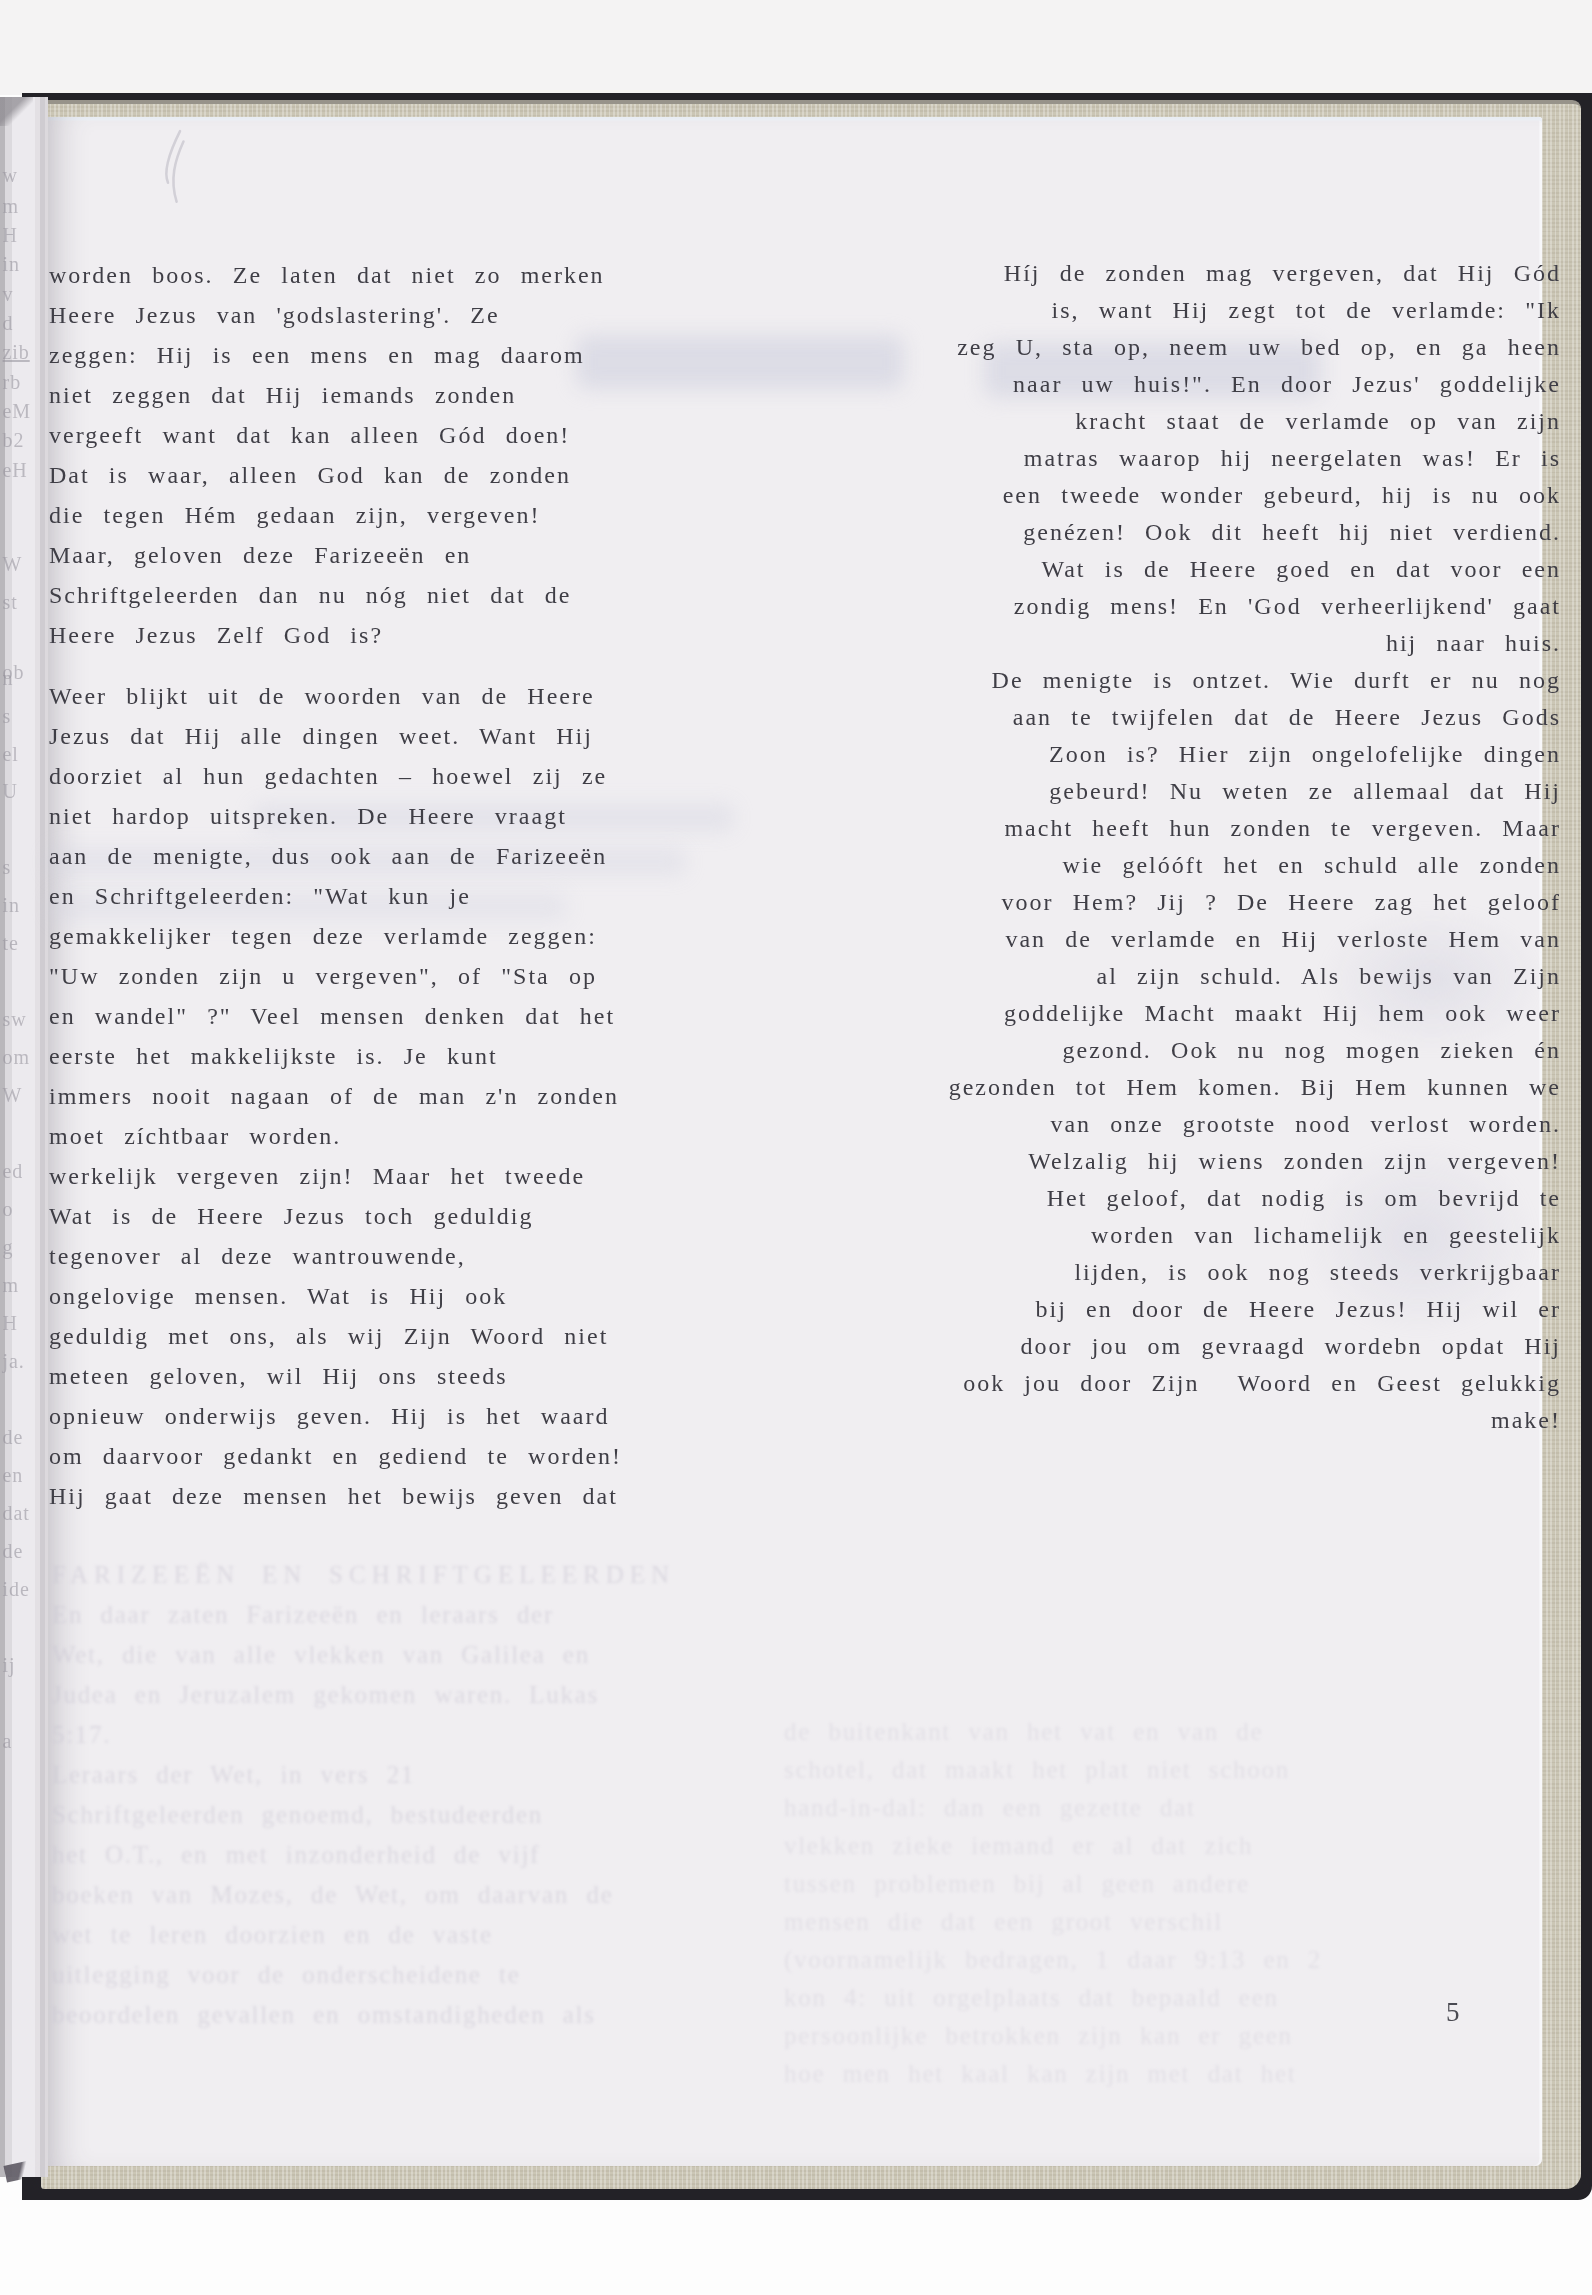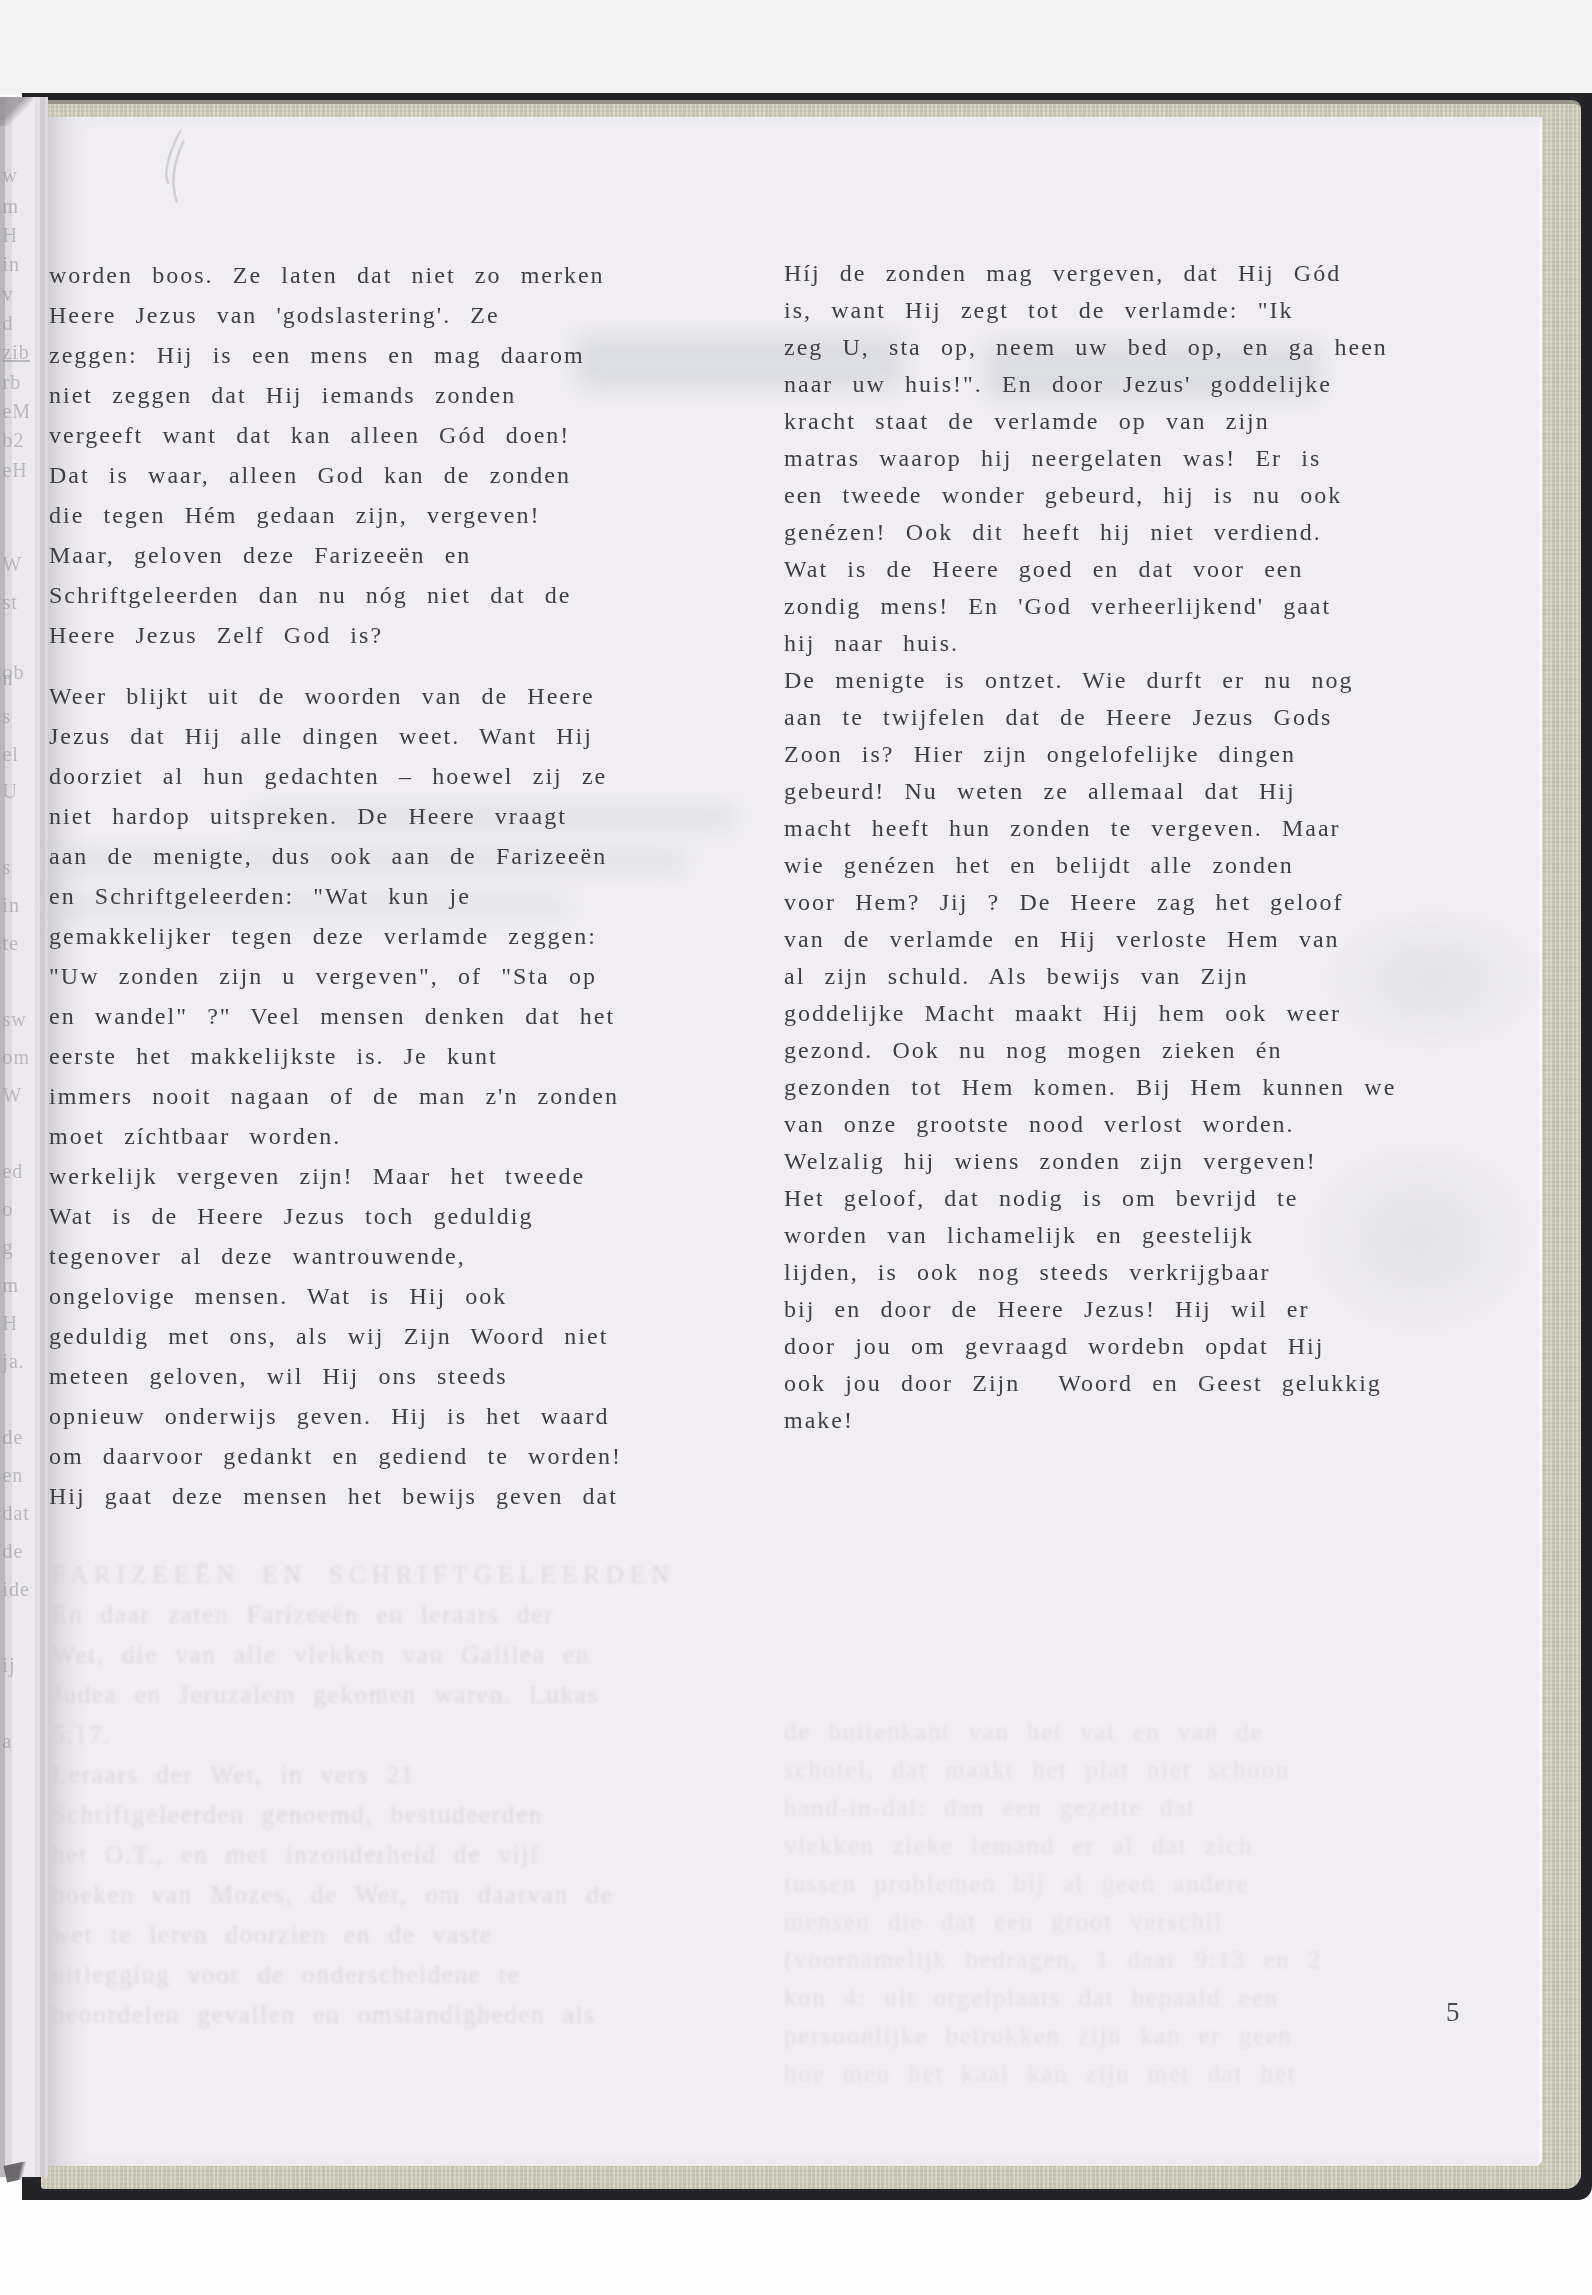--- a/index.html
+++ b/index.html
@@ -34,21 +34,21 @@
         transform:rotate(-12deg);opacity:.85;}
   .edge-frag{position:absolute;left:2.6px;font-size:20px;color:#93909a;opacity:.55;
         filter:blur(0.3px);letter-spacing:0.9px;white-space:pre;}
   
   .col{position:absolute;color:#3f3e46;font-size:24px;letter-spacing:2px;word-spacing:11.2px;}
   .col .tline{white-space:pre;}
   .col-left{left:49px;top:255px;width:742px;}
   .col-left .tline{height:40px;line-height:40px;}
   .para2{margin-top:21px;}
   .col-right{left:784px;top:255px;width:777px;}
-  .col-right .tline{height:37px;line-height:37px;}
+  .col-right .tline{height:37px;line-height:37px;text-align:right;}
   
   .ghost{position:absolute;color:#c7c3d0;opacity:.5;filter:blur(1.5px);
          font-size:25px;letter-spacing:1.7px;word-spacing:9.5px;}
   .ghost .gline{white-space:pre;}
   .ghost-left{left:52px;top:1555px;width:742px;}
   .ghost-left .gline{height:40px;line-height:40px;}
   .ghost-right{left:784px;top:1713px;width:777px;opacity:.34;}
   .ghost-right .gline{height:38px;line-height:38px;}
   .ghost-head{letter-spacing:6px;height:40px;line-height:40px;white-space:pre;}
   .smudge{position:absolute;background:rgba(202,204,220,.5);filter:blur(9.5px);border-radius:12px;}
@@ -177,21 +177,21 @@
       <div class="tline">een tweede wonder gebeurd, hij is nu ook</div>
       <div class="tline">genézen! Ook dit heeft hij niet verdiend.</div>
       <div class="tline">Wat is de Heere goed en dat voor een</div>
       <div class="tline">zondig mens! En 'God verheerlijkend' gaat</div>
       <div class="tline">hij naar huis.</div>
       <div class="tline">De menigte is ontzet. Wie durft er nu nog</div>
       <div class="tline">aan te twijfelen dat de Heere Jezus Gods</div>
       <div class="tline">Zoon is? Hier zijn ongelofelijke dingen</div>
       <div class="tline">gebeurd! Nu weten ze allemaal dat Hij</div>
       <div class="tline">macht heeft hun zonden te vergeven. Maar</div>
-      <div class="tline">wie genézen het en belijdt alle zonden</div>
+      <div class="tline">wie gelóóft het en schuld alle zonden</div>
       <div class="tline">voor Hem? Jij ? De Heere zag het geloof</div>
       <div class="tline">van de verlamde en Hij verloste Hem van</div>
       <div class="tline">al zijn schuld. Als bewijs van Zijn</div>
       <div class="tline">goddelijke Macht maakt Hij hem ook weer</div>
       <div class="tline">gezond. Ook nu nog mogen zieken én</div>
       <div class="tline">gezonden tot Hem komen. Bij Hem kunnen we</div>
       <div class="tline">van onze grootste nood verlost worden.</div>
       <div class="tline">Welzalig hij wiens zonden zijn vergeven!</div>
       <div class="tline">Het geloof, dat nodig is om bevrijd te</div>
       <div class="tline">worden van lichamelijk en geestelijk</div>

